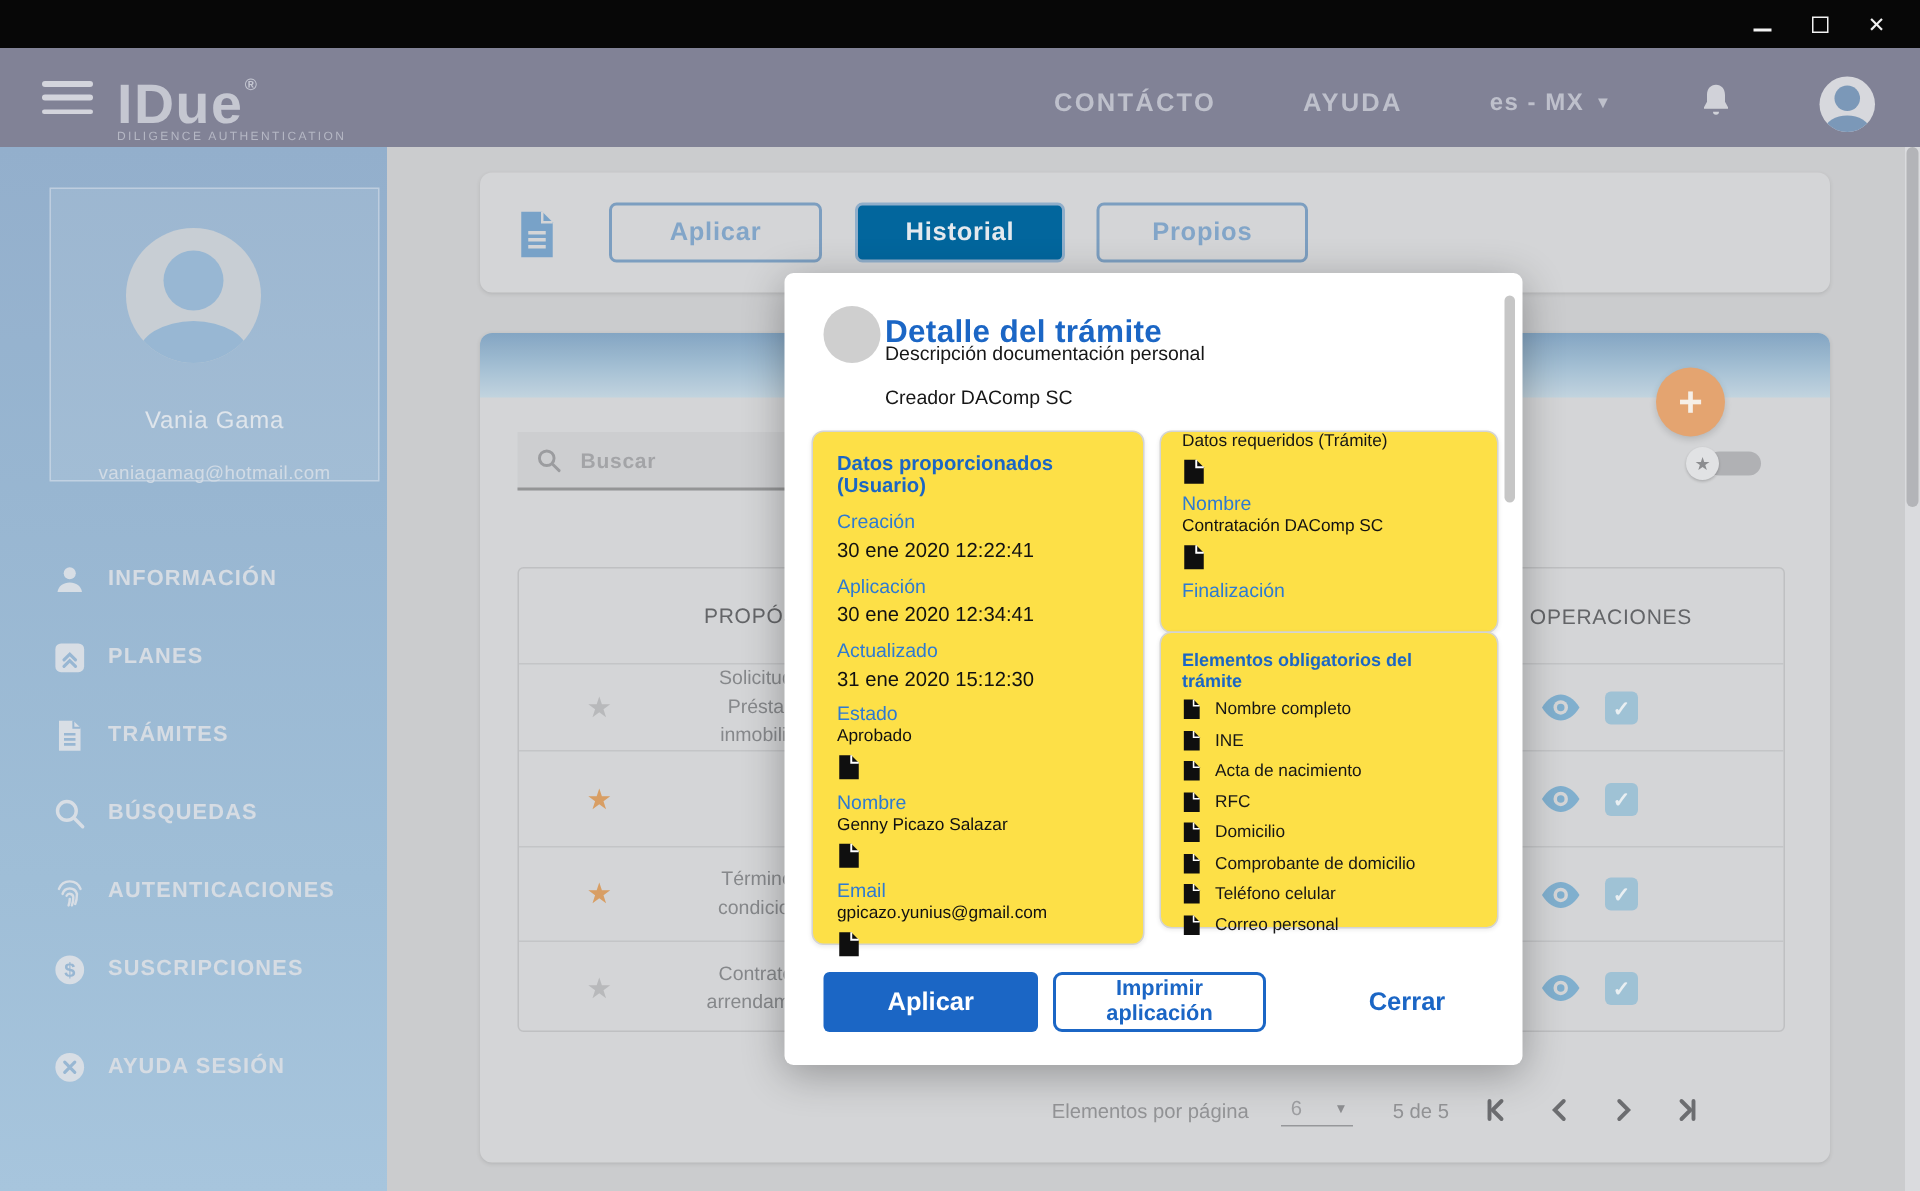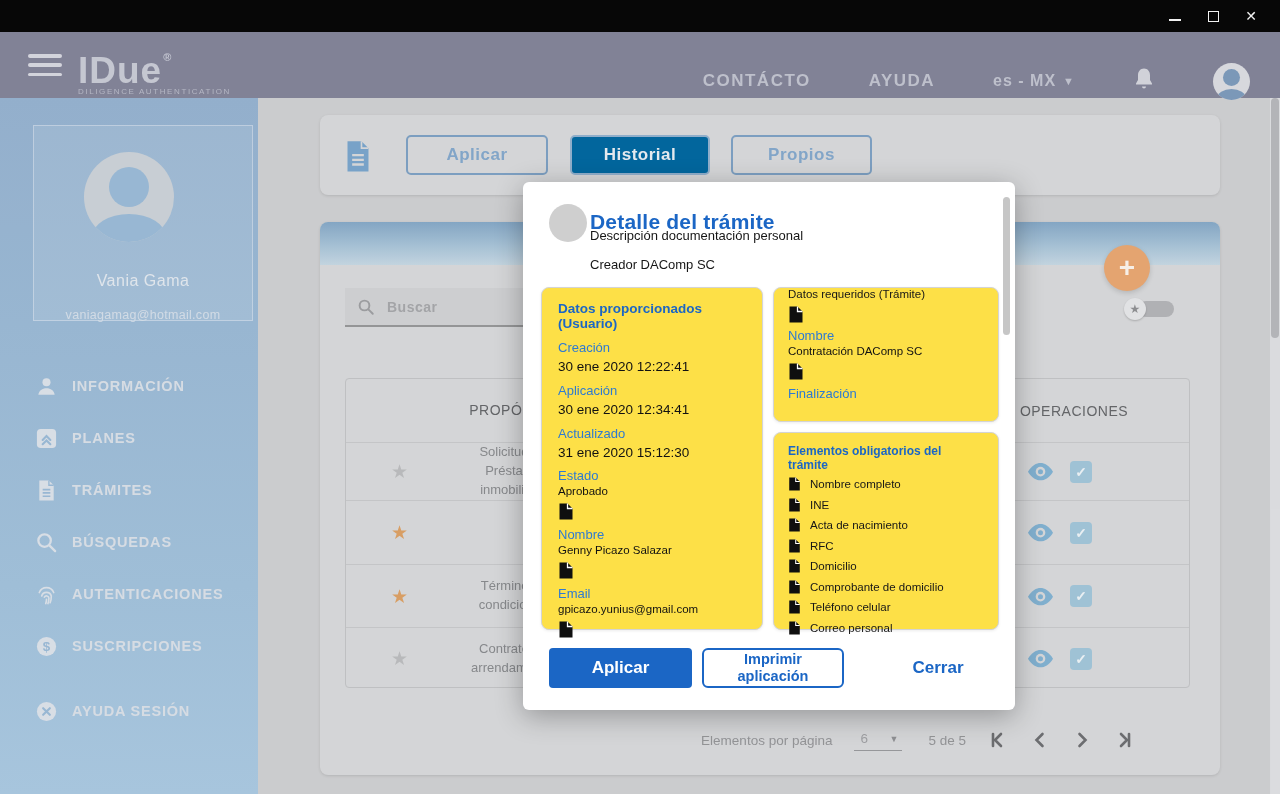--- a/index.html
+++ b/index.html
@@ -12,21 +12,21 @@
   .winbtn .minglyph { width:12px; height:2px; background:#f2f2f2; display:inline-block; margin-top:8px; }
 
   
   .app-header { position:absolute; left:0; top:32px; width:1280px; height:66px; background:#84859a; z-index:9; }
   .hamburger { position:absolute; left:28px; top:20px; width:34px; height:26px; display:flex; flex-direction:column; justify-content:space-between; padding:2px 0; }
   .hamburger span { height:3.5px; background:#d8d9e1; border-radius:2px; }
   .brand { position:absolute; left:78px; top:6px; color:#c9cbd6; }
   .brand .logo { font-size:37px; font-weight:bold; letter-spacing:1px; line-height:38px; }
   .brand .logo sup { font-size:11px; vertical-align:22px; margin-left:1px; }
   .brand .logosub { font-size:8px; letter-spacing:1.6px; color:#b9bbc8; margin-top:-3px; }
-  .header-right { position:absolute; right:30px; top:16px; height:66px; display:flex; align-items:center; gap:58px; }
+  .header-right { position:absolute; right:30px; top:4px; height:66px; display:flex; align-items:center; gap:58px; }
   .hnav { color:#c2c4d0; font-size:17px; font-weight:bold; letter-spacing:1.5px; }
   .lang { color:#c2c4d0; font-size:16px; font-weight:bold; letter-spacing:1px; display:flex; align-items:center; gap:7px; }
   .lang .caret { font-size:11px; }
   .bell { color:#d6d7de; }
   .avatar-sm { width:37px; height:37px; border-radius:50%; background:#dcdde2; position:relative; overflow:hidden; }
   .avatar-sm .head { position:absolute; left:10px; top:6px; width:17px; height:17px; border-radius:50%; background:#7e9cbc; }
   .avatar-sm .body { position:absolute; left:4px; top:26px; width:29px; height:18px; border-radius:50%; background:#7e9cbc; }
 
   
   .sidebar { position:absolute; left:0; top:98px; width:258px; height:696px; background:linear-gradient(180deg,#96b3d1 0%,#a3c2dc 70%,#abc9e2 100%); z-index:8; }
@@ -94,21 +94,21 @@
   .modal { position:absolute; left:523px; top:182px; width:492px; height:528px; background:#ffffff; border-radius:6px; box-shadow:0 6px 28px rgba(0,0,0,0.30); z-index:40; }
   .modal-scroll { position:absolute; right:5px; top:15px; width:7px; height:138px; background:#c6c6c6; border-radius:4px; }
   .m-avatar { position:absolute; left:26px; top:22px; width:38px; height:38px; border-radius:50%; background:#cfcfcf; }
   .m-title { position:absolute; left:67px; top:28px; font-size:21px; font-weight:bold; color:#1b66c5; letter-spacing:0.2px; }
   .m-desc { position:absolute; left:67px; top:46px; font-size:13px; color:#161616; }
   .m-creator { position:absolute; left:67px; top:75px; font-size:13px; color:#161616; }
 
   .panel { position:absolute; background:#fde047; border:1px solid #d4d4d4; border-radius:8px; box-shadow:0 1px 3px rgba(0,0,0,0.08); }
   .panel-user { left:18px; top:105px; width:222px; height:343px; padding:13px 16px; }
   .panel-req { left:250px; top:105px; width:226px; height:135px; padding:0 14px; }
-  .panel-elems { left:250px; top:250px; width:226px; height:198px; padding:11px 14px; }
+  .panel-elems { left:250px; top:239px; width:226px; height:198px; padding:11px 14px; }
 
   .p-title-blue { font-size:13.5px; font-weight:bold; color:#1b66c5; }
   .f-label { font-size:13px; color:#2e7ad2; margin-top:9px; }
   .f-value { font-size:13.5px; color:#111; margin-top:4px; }
   .f-value-sm { font-size:11.5px; color:#111; margin-top:2px; }
   .doc-icon { width:16px; height:17px; margin-top:6px; }
   .req-title { font-size:11.5px; color:#161616; }
   .elem-title { font-size:12px; font-weight:bold; color:#1b66c5; margin-bottom:2px; }
   .elem-item { display:flex; align-items:center; gap:9px; height:20.5px; }
   .elem-item .doc-icon { width:13px; height:14px; margin-top:0; flex:0 0 13px; }

